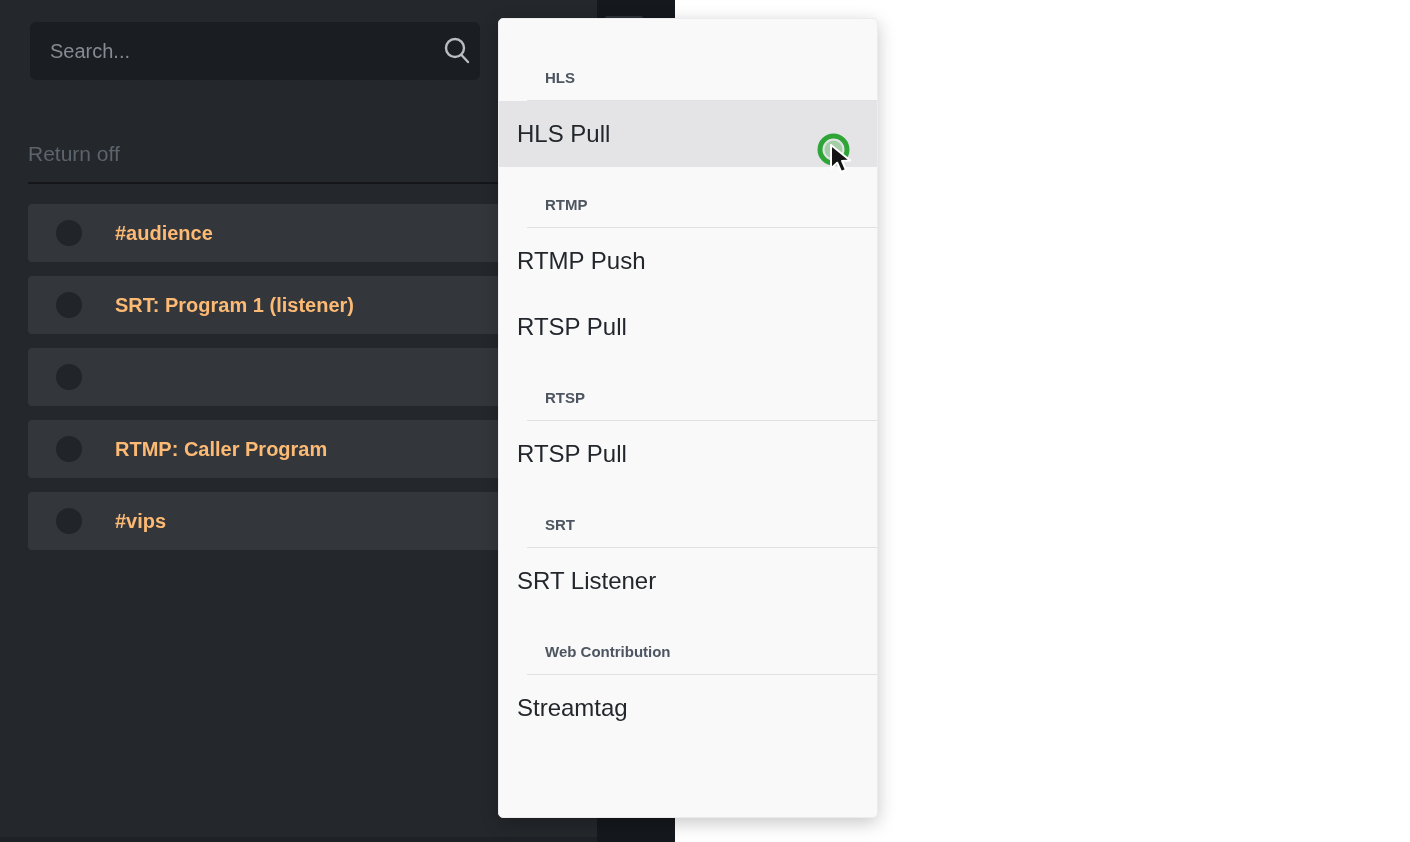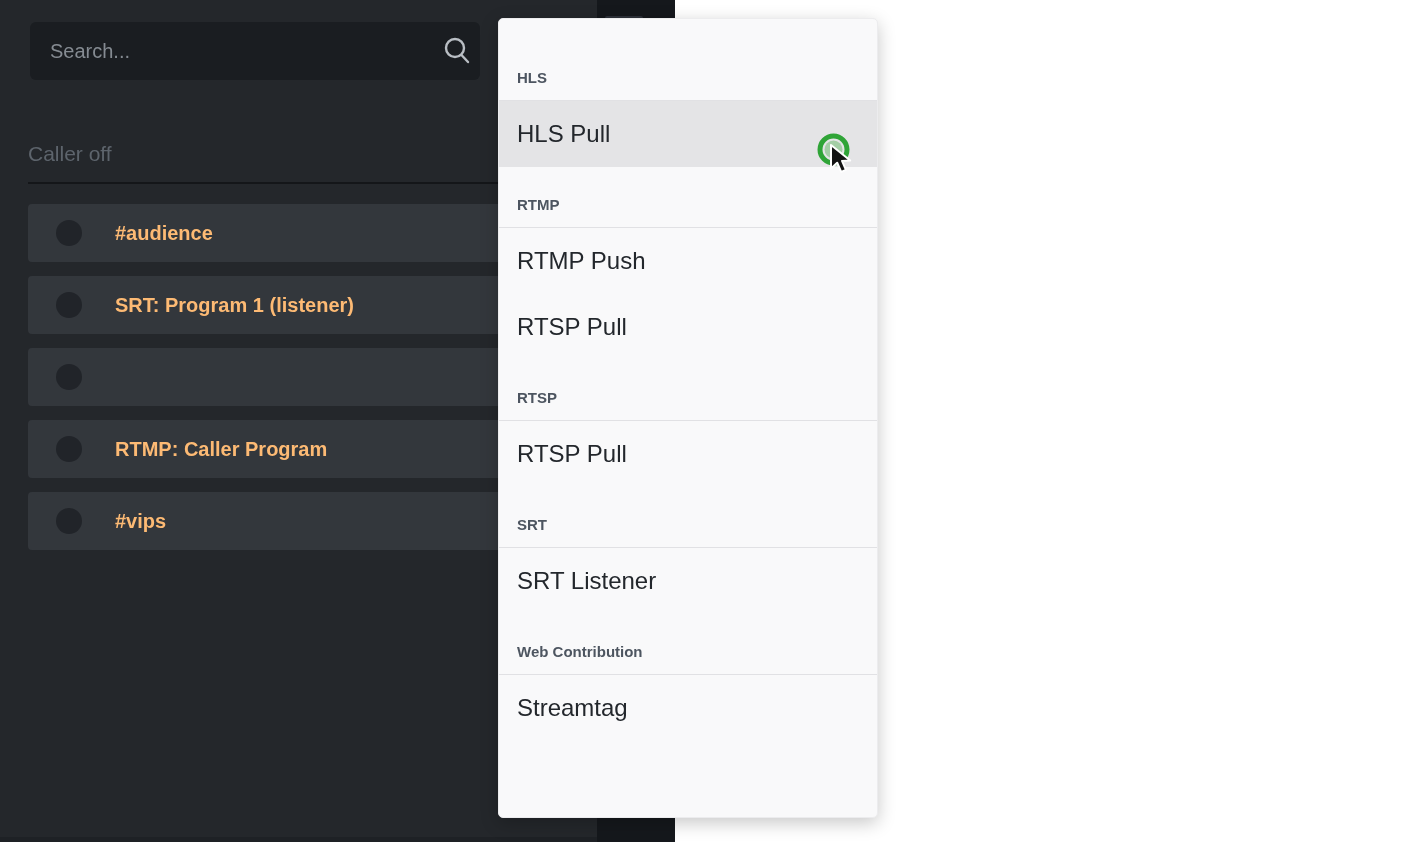--- a/index.html
+++ b/index.html
@@ -67,21 +67,21 @@
     position: absolute; left: 498px; top: 18px; width: 380px; height: 800px;
     box-sizing: border-box;
     background: #f9f9fa;
     border: 1px solid #ececee;
     border-radius: 5px;
     box-shadow: 0 5px 18px rgba(0,0,0,0.22);
     overflow: hidden;
   }
   .menu-header {
     padding: 29px 18px 13px; border-bottom: 1px solid #e1e1e4;
-    font-size: 15px; line-height: 18px; font-weight: 700; color: #4d5560;
+    font-size: 15px; line-height: 18px; font-weight: 700; color: #4d5560; margin-left: 28px;
   }
   .menu-section.first .menu-header { padding-top: 50px; }
   .menu-item {
     height: 66px; display: flex; align-items: center; padding: 0 18px;
     font-size: 24px; color: #23272c; cursor: pointer;
   }
   .menu-item.highlighted { background: #e4e4e6; }
 
   
   .click-ring { position: absolute; left: 815px; top: 131px; pointer-events: none; }
@@ -97,21 +97,21 @@
     <div class="search-box">
       <input type="text" placeholder="Search..." style="">
       <span class="search-icon">
         <svg width="30" height="30" viewBox="0 0 30 30">
           <circle cx="13" cy="12" r="9" fill="none" stroke="#b9bec4" stroke-width="2.4"></circle>
           <line x1="19.5" y1="19" x2="26" y2="26" stroke="#b9bec4" stroke-width="2.4" stroke-linecap="round"></line>
         </svg>
       </span>
     </div>
 
-    <div class="turned-off-label">Caller off</div>
+    <div class="turned-off-label">Return off</div>
 
     <div class="list-divider"></div>
 
     <div class="source-list">
       <div class="source-item">
         <span class="status-dot"></span>
         <span class="source-label">#audience</span>
       </div>
       <div class="source-item">
         <span class="status-dot"></span>

